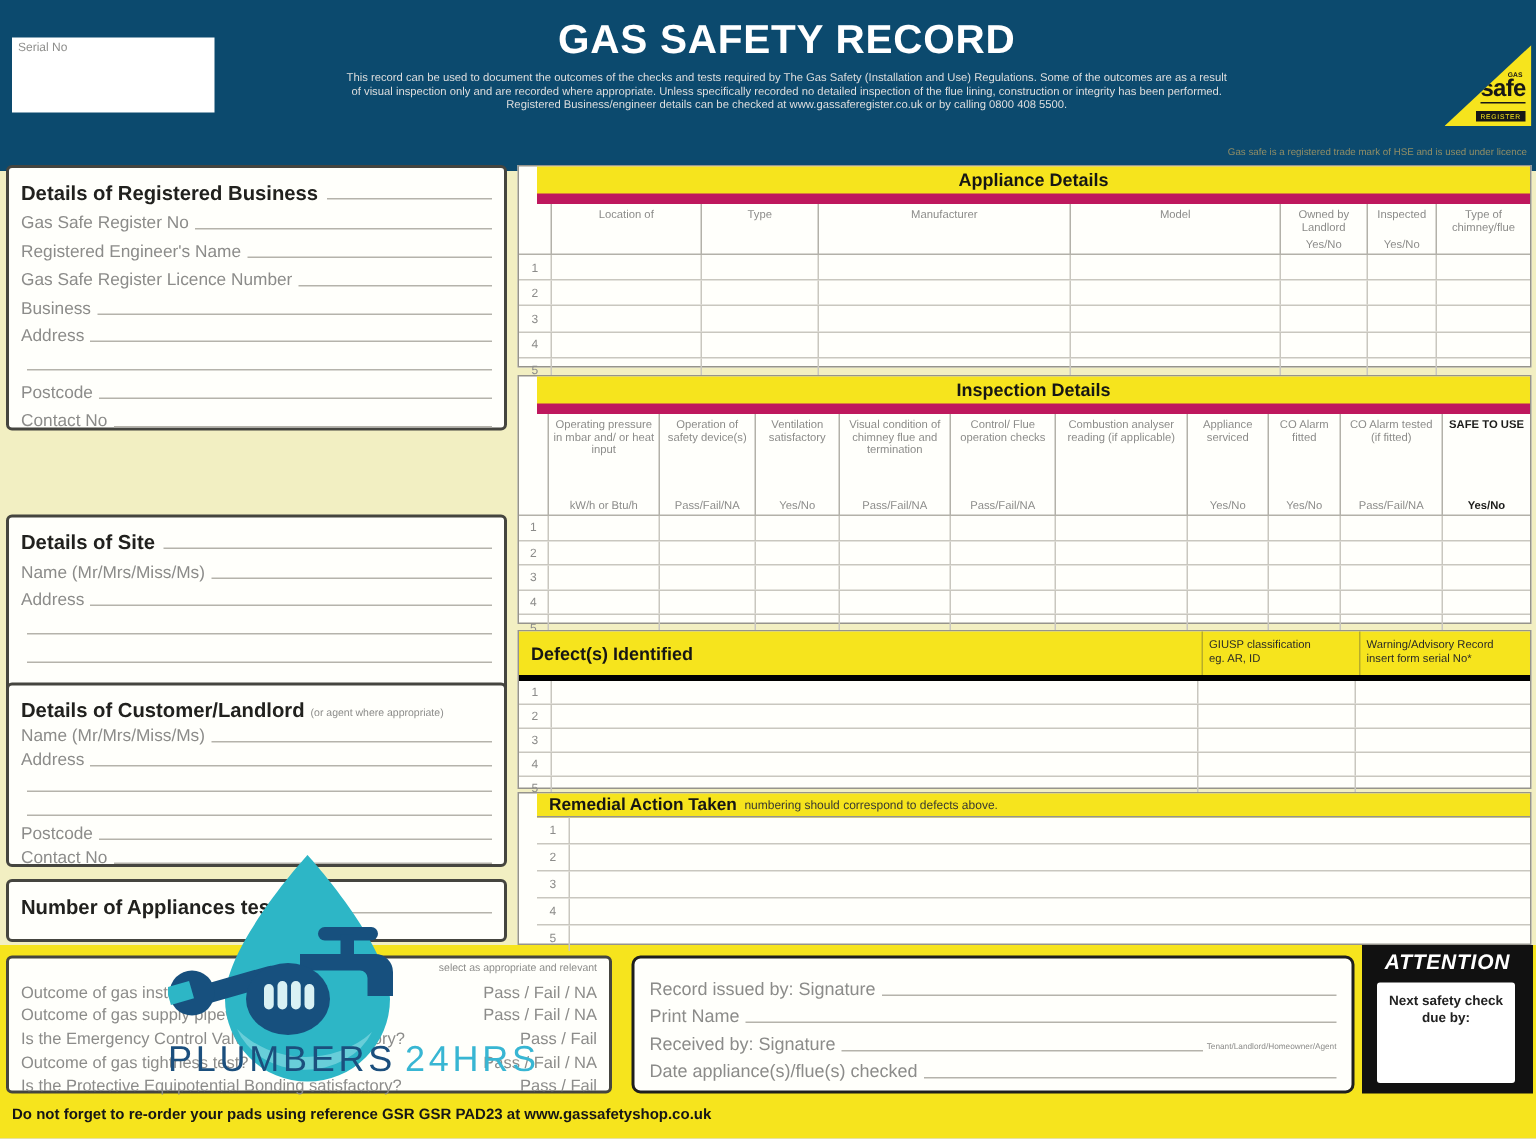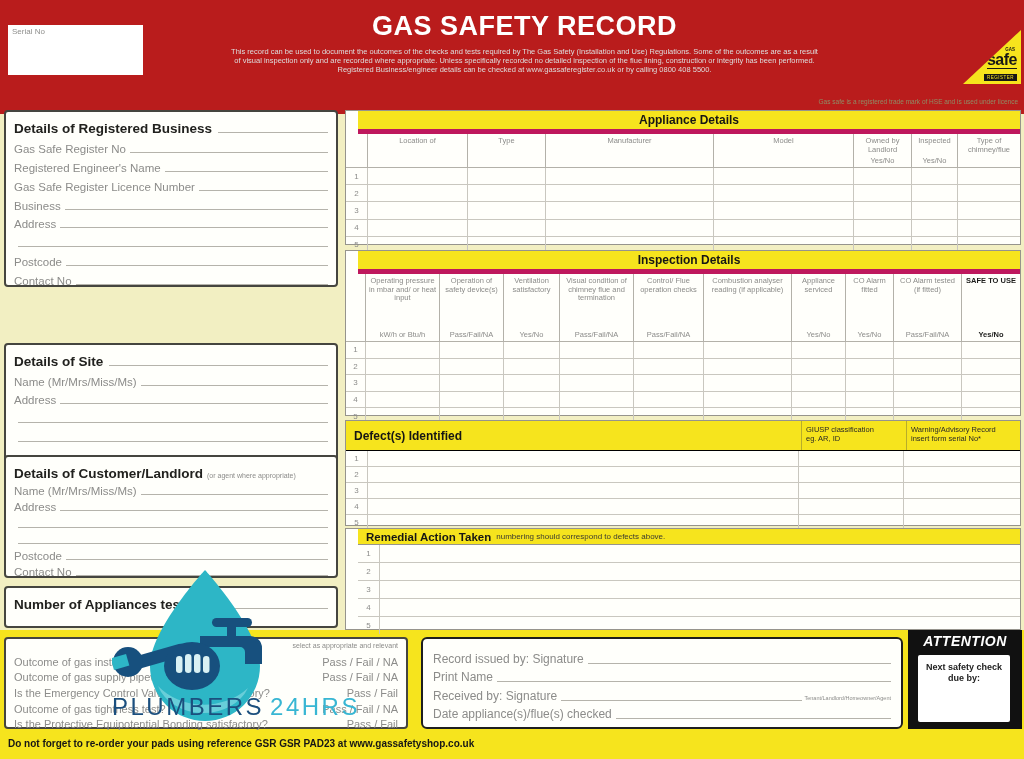--- a/index.html
+++ b/index.html
@@ -1,20 +1,20 @@
 <!DOCTYPE html>
 <html><head>
 <meta charset="utf-8">
 <style>
   html,body{margin:0;padding:0;background:#d8d5ae;}
   #page{position:relative;width:1024px;height:759px;background:#f2efc2;overflow:hidden;
         font-family:"Liberation Sans",sans-serif;}
 
   
-  .hdr{position:absolute;left:0;top:0;width:1024px;height:114px;background:#b91c1c;}
+  .hdr{position:absolute;left:0;top:0;width:1024px;height:114px;background:#0c4a6e;}
   .serial-box{position:absolute;left:8px;top:25px;width:135px;height:50px;background:#fff;}
   .serial-label{position:absolute;left:4px;top:2px;font-size:8px;color:#8f8f8d;}
   .hdr-center{position:absolute;left:160px;right:135px;top:11px;text-align:center;color:#fff;}
   .hdr-title{font-size:27px;font-weight:bold;letter-spacing:.5px;}
   .hdr-desc{margin-top:5px;font-size:7.5px;line-height:9px;color:#dedede;}
   .gs-tri{position:absolute;right:3px;top:30px;width:58px;height:54px;background:#f6e41d;
           clip-path:polygon(100% 0,0 100%,100% 100%);}
   .gs-gas{position:absolute;right:6px;top:17px;font-size:4.5px;font-weight:bold;color:#171717;}
   .gs-safe{position:absolute;right:4px;top:21px;font-size:16px;font-weight:bold;color:#171717;
            border-bottom:1.5px solid #171717;line-height:17px;letter-spacing:-.5px;}
@@ -62,21 +62,21 @@
   .att-title{color:#fff;font-weight:bold;font-size:14px;text-align:center;margin-top:3px;letter-spacing:.5px;font-style:italic;}
   .att-inner{position:absolute;left:10px;top:25px;width:92px;height:67px;background:#fff;border-radius:2px;}
   .att-text{font-size:9px;font-weight:bold;color:#222;text-align:center;padding-top:7px;line-height:11px;}
 
   
   .tbl{position:absolute;left:345px;width:676px;background:#fffffb;border:1px solid #96948c;box-sizing:border-box;}
   #appl{top:110px;height:135px;}
   #insp{top:250px;height:166px;}
   #defc{top:420px;height:106px;}
   #reme{top:528px;height:102px;padding-left:12px;}
-  .ybar{background:#f6e41d;border-bottom:5px solid #be185d;display:flex;align-items:center;
+  .ybar{background:#f6e41d;border-bottom:7px solid #be185d;display:flex;align-items:center;
         justify-content:center;font-weight:bold;font-size:12px;color:#161614;height:18px;margin-left:12px;}
   .hrow{display:grid;}
   #appl .hrow{grid-template-columns:22px 100px 78px 168px 140px 58px 46px 1fr;height:34px;}
   #insp .hrow{grid-template-columns:20px 74px 64px 56px 74px 70px 88px 54px 48px 68px 1fr;height:68px;}
   .hc{border-right:1px solid #b3b1a9;border-bottom:1px solid #b3b1a9;display:flex;flex-direction:column;
       align-items:center;text-align:center;padding:3px 2px 2px;box-sizing:border-box;
       font-size:7.5px;line-height:8.5px;color:#8c8c8a;overflow:hidden;}
   .hc:last-child{border-right:none;}
   .hc .key{margin-top:auto;}
   .hc.bold{color:#1c1c1a;font-weight:bold;}
@@ -88,21 +88,21 @@
   #reme .drow{height:17px;}
   .g-appl{grid-template-columns:22px 100px 78px 168px 140px 58px 46px 1fr;}
   .g-insp{grid-template-columns:20px 74px 64px 56px 74px 70px 88px 54px 48px 68px 1fr;}
   .g-def{grid-template-columns:22px 1fr 105px 116px;}
   .g-rem{grid-template-columns:22px 1fr;}
   .num{display:flex;align-items:center;justify-content:center;font-size:8px;color:#8c8c8a;
        border-right:1px solid #c9c7bf;}
   .dc{border-right:1px solid #c9c7bf;}
   .dc:last-child{border-right:none;}
   .def-head{display:grid;grid-template-columns:455px 105px 116px;height:29px;background:#f6e41d;
-            border-bottom:1px solid #000000;}
+            border-bottom:4px solid #000000;}
   .def-title{font-weight:bold;font-size:12px;color:#161614;display:flex;align-items:center;padding-left:8px;}
   .def-sub{font-size:7.5px;line-height:9px;color:#2a2a26;padding:4px 4px 0;border-left:1px solid #b8ad2a;}
   .rem-bar{height:15px;background:#f6e41d;display:flex;align-items:center;padding-left:8px;
            border-bottom:1px solid #96948c;}
   .rem-title{font-weight:bold;font-size:11.5px;color:#161614;}
   .rem-note{font-size:8px;color:#3a3a30;margin-left:5px;}
 
   
   .wm-svg{position:absolute;left:112px;top:568px;width:235px;height:160px;z-index:6;}
   .wm-text{position:absolute;left:112px;top:693px;z-index:7;font-size:24px;letter-spacing:2.5px;

